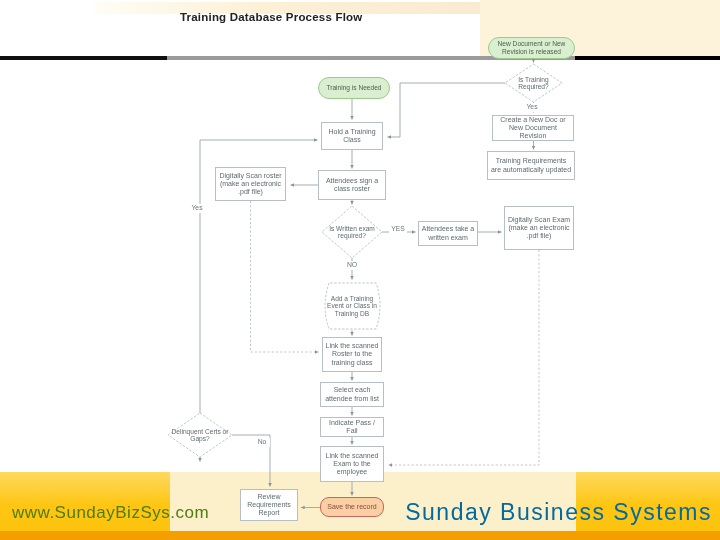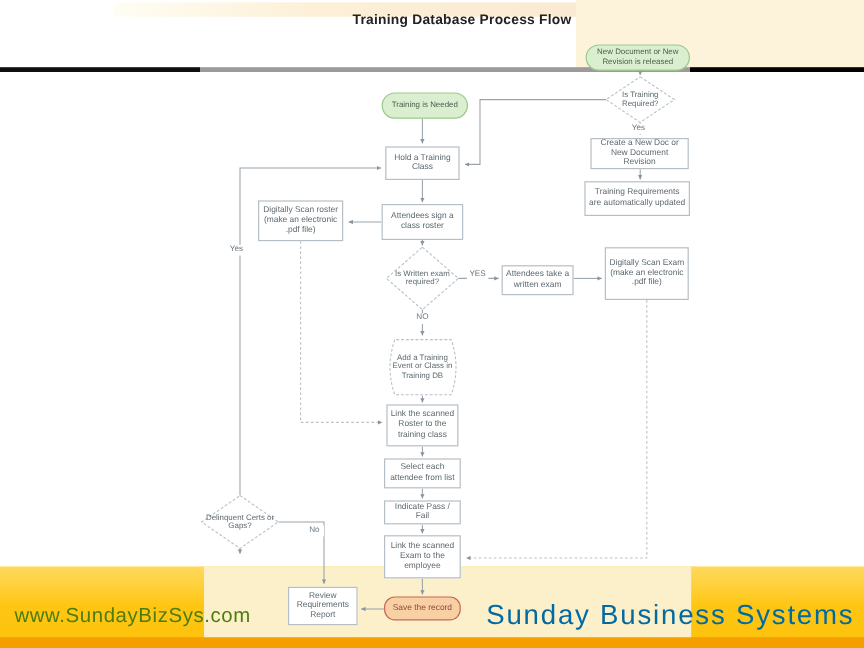--- a/index.html
+++ b/index.html
@@ -7,21 +7,21 @@
        font-family:"Liberation Sans","DejaVu Sans",sans-serif;}
   .abs{position:absolute;}
   
   .top-strip{left:95px;top:2px;width:385px;height:12px;
     background:linear-gradient(to right,#fffdf4,#fcf0d6 45%,#fbead2);z-index:1;}
   .top-right-block{left:480px;top:0;width:240px;height:57px;background:#fdf2da;z-index:1;}
   .divider{top:56px;height:4px;z-index:2;}
   .div-a{left:0;width:167px;background:#101010;}
   .div-b{left:167px;width:408px;background:#9b9b9b;}
   .div-c{left:575px;width:145px;background:#000;}
-  .slide-title{left:180px;top:11px;width:410px;text-align:center;font-size:11.5px;
+  .slide-title{left:180px;top:11px;width:410px;text-align:left;font-size:11.5px;
     font-weight:bold;color:#222;z-index:3;letter-spacing:.2px;}
   
   .bottom-band{left:0;top:472px;width:720px;height:60px;
     background:linear-gradient(180deg,#ffd95e,#fec613 55%,#fdc30d);z-index:0;}
   .bottom-edge{left:0;top:531px;width:720px;height:9px;background:#f49e00;z-index:0;}
   .pale-panel{left:170px;top:472px;width:406px;height:59px;background:#fbf0ca;z-index:1;}
   .footer-left{left:12px;top:503px;color:#4d7c0f;font-size:17px;letter-spacing:.5px;z-index:6;}
   .footer-right{right:8px;top:499px;color:#0369a1;font-size:23px;letter-spacing:1.5px;z-index:6;}
   
   #wires{left:0;top:0;z-index:4;pointer-events:none;}

